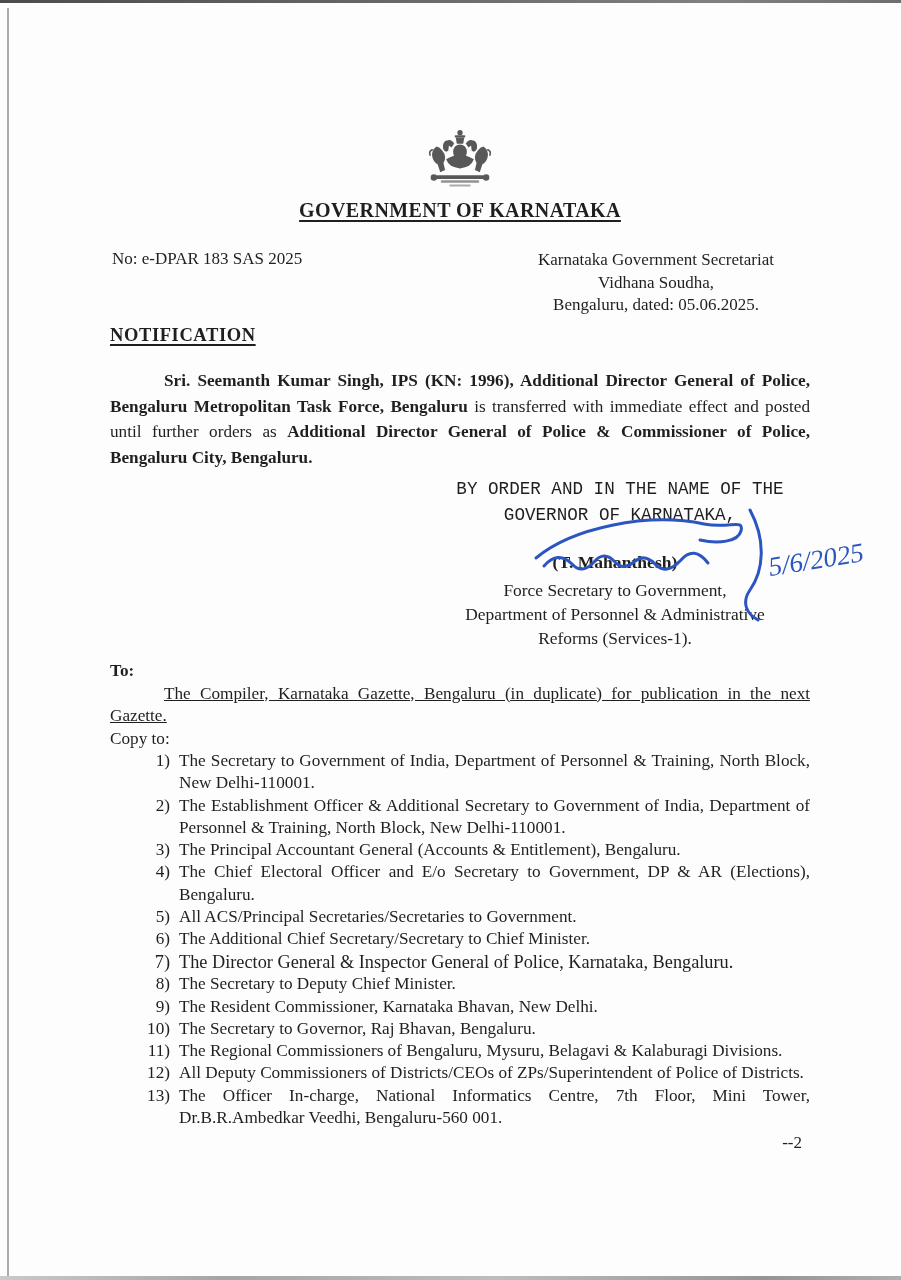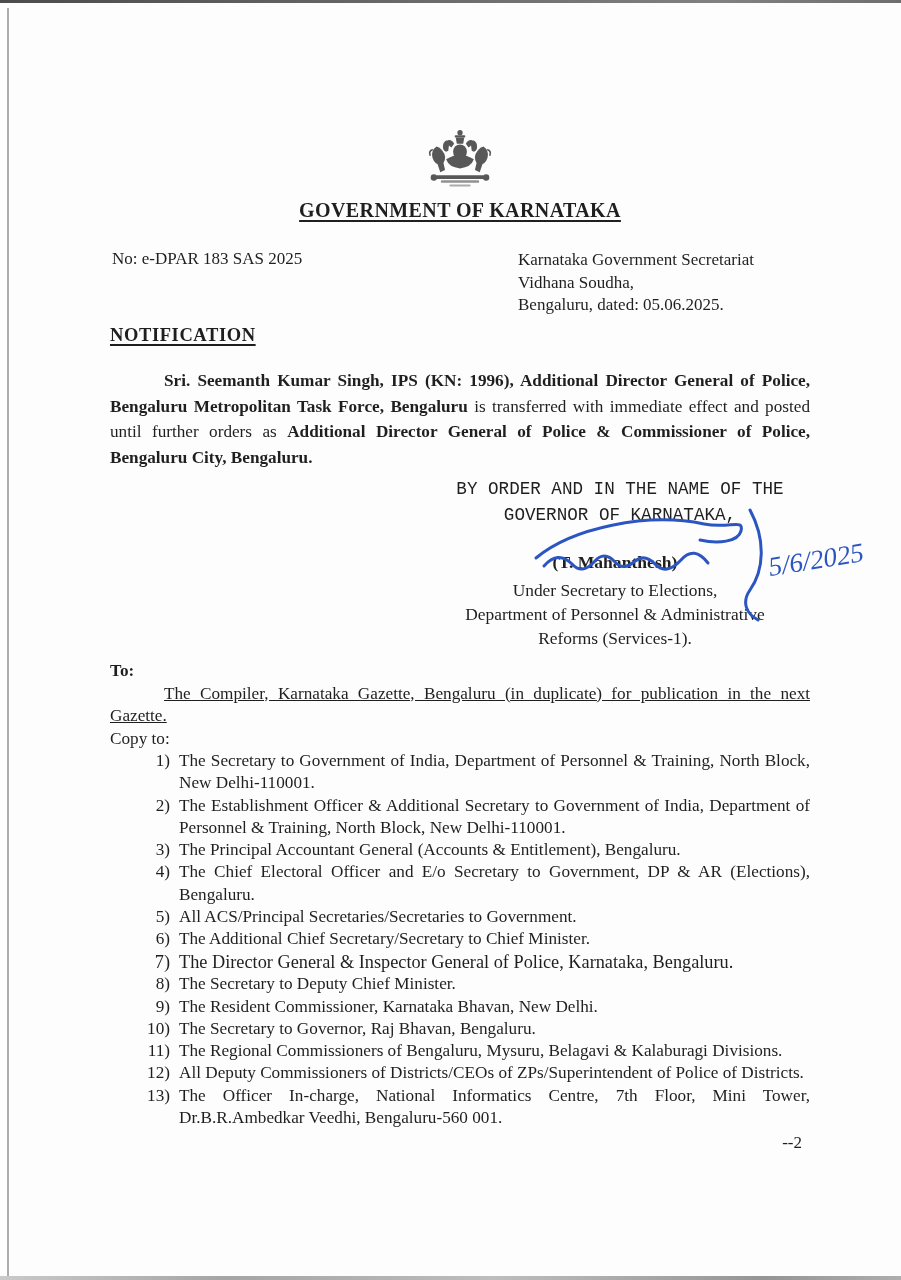--- a/index.html
+++ b/index.html
@@ -17,21 +17,21 @@
 
   .content{position:absolute;left:110px;top:0;width:700px;}
 
   .header{text-align:center;padding-top:128px;}
   .emblem{display:block;margin:0 auto 3px auto;}
   .org-title{font-weight:bold;font-size:20px;letter-spacing:.4px;
     text-decoration:underline;text-underline-offset:3px;text-decoration-thickness:2px;}
 
   .ref-row{position:relative;margin-top:27px;height:70px;font-size:17px;}
   .ref-no{position:absolute;left:2px;top:0;}
-  .office{position:absolute;left:408px;top:0;width:276px;text-align:left;line-height:22.5px;}
+  .office{position:absolute;left:408px;top:0;width:276px;text-align:center;line-height:22.5px;}
 
   .notif-heading{text-align:left;margin-top:6px;font-size:18.5px;font-weight:bold;
     letter-spacing:.6px;text-decoration:underline;text-underline-offset:3px;text-decoration-thickness:2px;}
 
   .main-para{margin:22px 0 0 0;font-size:17.2px;line-height:25.5px;text-align:justify;text-indent:54px;}
   .b{font-weight:bold;margin-top:17px;}
 
   .order-block{margin:7px 0 0 320px;width:380px;text-align:center;font-size:17.6px;line-height:25.5px;font-family:Liberation Mono, monospace;}
 
   .sig-area{position:relative;height:128px;}
@@ -119,21 +119,21 @@
 
         <path d="M22,62 q14,-16 28,-2 q10,11 22,-2 q10,-12 21,0 q8,9 19,0 q10,-9 21,2 q11,12 26,-4 q13,-15 27,3"></path>
 
         <path d="M228,6 C244,36 242,66 228,86 C219,99 225,110 236,116"></path>
       </g>
 
       <text x="248" y="72" transform="rotate(-9 248 72)" fill="#2b55c0" font-family="Liberation Serif, serif" font-style="italic" font-size="27">5/6/2025</text>
     </svg>
     <div class="sig-name">(T. Mahanthesh)</div>
     <div class="sig-titles">
-      <div>Under Secretary to Elections,</div>
+      <div>Force Secretary to Government,</div>
       <div>Department of Personnel &amp; Administrative</div>
       <div>Reforms (Services-1).</div>
     </div>
   </div>
 
   <div class="to-label">To:</div>
   <p class="to-para">The Compiler, Karnataka Gazette, Bengaluru (in duplicate) for publication in the next Gazette.</p>
   <div class="copy-label">Copy to:</div>
 
   <div class="copy-list">

